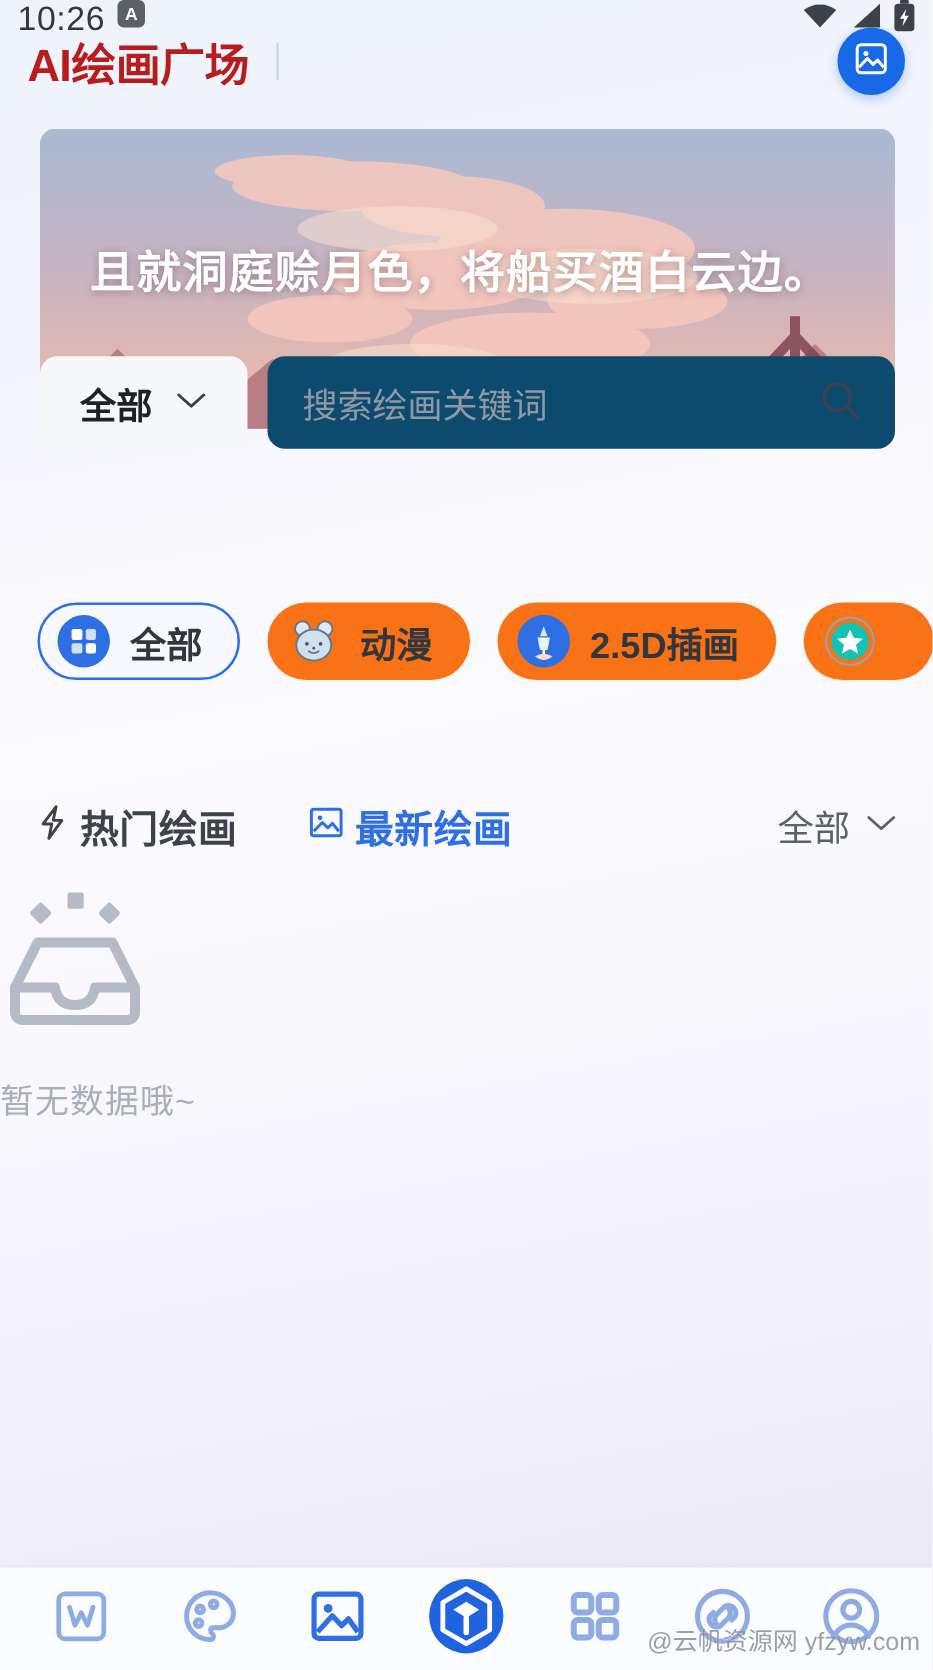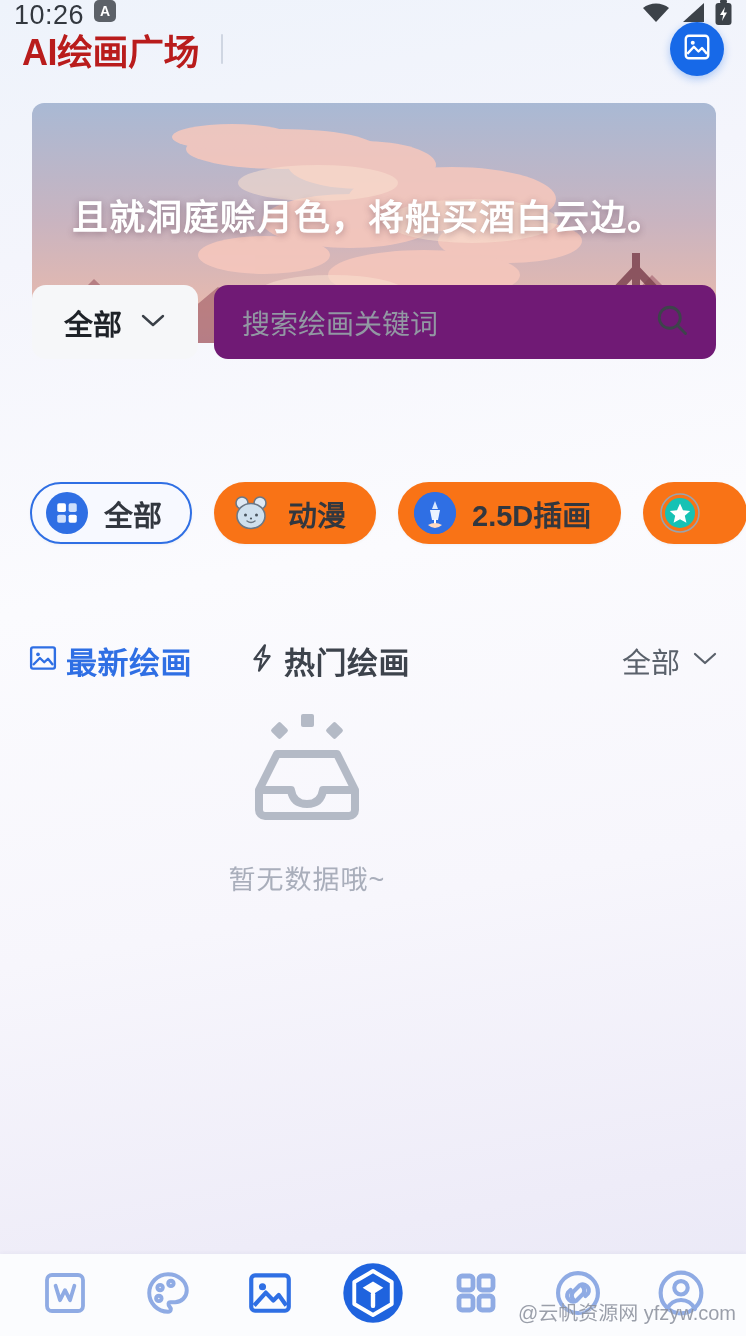--- a/index.html
+++ b/index.html
@@ -60,21 +60,21 @@
   .searchrow{
     position:absolute; left:32px; top:285px; width:684px; height:74px;
     display:flex; align-items:stretch; z-index:12;
   }
   .sel-all{
     width:166px; background:#f6f7f9; border-radius:14px;
     display:flex; align-items:center; justify-content:center; gap:18px;
   }
   .sel-all-label{ font-size:29px; color:#1e2228; font-weight:700; }
   .search-box{
-    flex:1; margin-left:16px; background:#701a75; border-radius:14px;
+    flex:1; margin-left:16px; background:#0c4a6e; border-radius:14px;
     display:flex; align-items:center; padding:0 26px 0 28px;
   }
   .search-ph{ flex:1; font-size:28px; color:#9298a3; }
 
   
   .chips{
     position:absolute; left:0; top:478px; width:746px; height:70px;
     display:flex; align-items:center; gap:22px; padding-left:30px; z-index:8;
   }
   .chip{
@@ -96,21 +96,21 @@
   .tab-label{ font-size:31px; font-weight:700; letter-spacing:.5px; }
   .tab.active .tab-label{ color:#2f6fe4; }
   .tab:not(.active) .tab-label{ color:#3d434c; }
   .tabs-spacer{ flex:1; }
   .tab-filter{ display:flex; align-items:center; gap:12px; }
   .tab-filter-label{ font-size:29px; color:#5a616b; }
 
   
   .empty{
     position:absolute; left:0; top:712px; width:614px;
-    display:flex; flex-direction:column; align-items:center; z-index:5;
+    display:flex; flex-direction:column; align-items:flex-start; z-index:5;
   }
   .empty-text{ font-size:27px; color:#a9aebb; margin-top:32px; letter-spacing:1px; }
 
   
   .bottomnav{
     position:absolute; left:0; bottom:0; width:746px; height:82px;
     background:#fbfcfe; display:flex; align-items:center;
     justify-content:space-around; padding:0 14px; z-index:30;
     box-shadow:0 -1px 4px rgba(60,70,110,.05);
   }
@@ -314,38 +314,38 @@
         <path d="M21 11.5 L24 18.2 L31.2 19 L25.8 23.8 L27.4 30.8 L21 27.2 L14.6 30.8 L16.2 23.8 L10.8 19 L18 18.2 Z" fill="#fff"></path>
       </svg>
     </span>
     <span class="chip-label"></span>
   </div>
 
 </div>
 
 <div class="tabs">
 
+  <div class="tab">
+    <span>
+      <svg width="28" height="30" viewBox="0 0 24 26" fill="none" stroke="#3d434c" stroke-width="2" stroke-linejoin="round" stroke-linecap="round">
+        <path d="M14.5 2 L5.5 14 L11.5 14 L9.5 24 L18.5 11.5 L12.5 11.5 Z"></path>
+      </svg>
+    </span>
+    <span class="tab-label">热门绘画</span>
+  </div>
+
   <div class="tab active">
     <span>
       <svg width="30" height="30" viewBox="0 0 24 24" fill="none" stroke="#2f6fe4" stroke-width="1.9">
         <rect x="2.5" y="3.5" width="19" height="17" rx="1.5"></rect>
         <circle cx="8" cy="9" r="1.5" fill="#2f6fe4" stroke="none"></circle>
         <path d="M4 17.6 L9.5 12 L13 15.4 L16 12.6 L20 17.6" stroke-linejoin="round"></path>
       </svg>
     </span>
     <span class="tab-label">最新绘画</span>
-  </div>
-
-  <div class="tab">
-    <span>
-      <svg width="28" height="30" viewBox="0 0 24 26" fill="none" stroke="#3d434c" stroke-width="2" stroke-linejoin="round" stroke-linecap="round">
-        <path d="M14.5 2 L5.5 14 L11.5 14 L9.5 24 L18.5 11.5 L12.5 11.5 Z"></path>
-      </svg>
-    </span>
-    <span class="tab-label">热门绘画</span>
   </div>
 
   <span class="tabs-spacer"></span>
 
   <div class="tab-filter">
     <span class="tab-filter-label">全部</span>
     <span>
       <svg width="26" height="16" viewBox="0 0 26 16" fill="none" stroke="#5a616b" stroke-width="2.2" stroke-linecap="round" stroke-linejoin="round">
           <path d="M3 4 L13 13 L23 4"></path>
         </svg>

